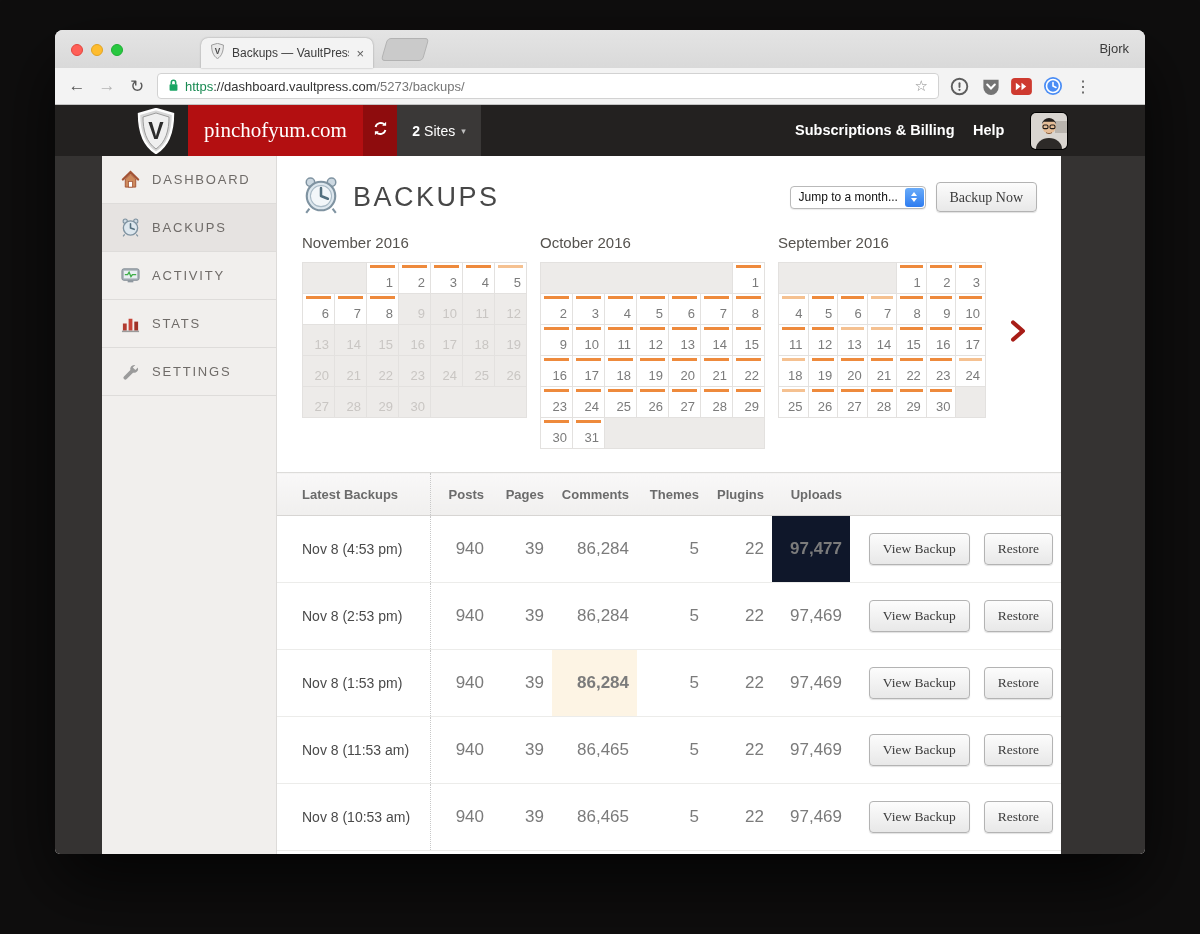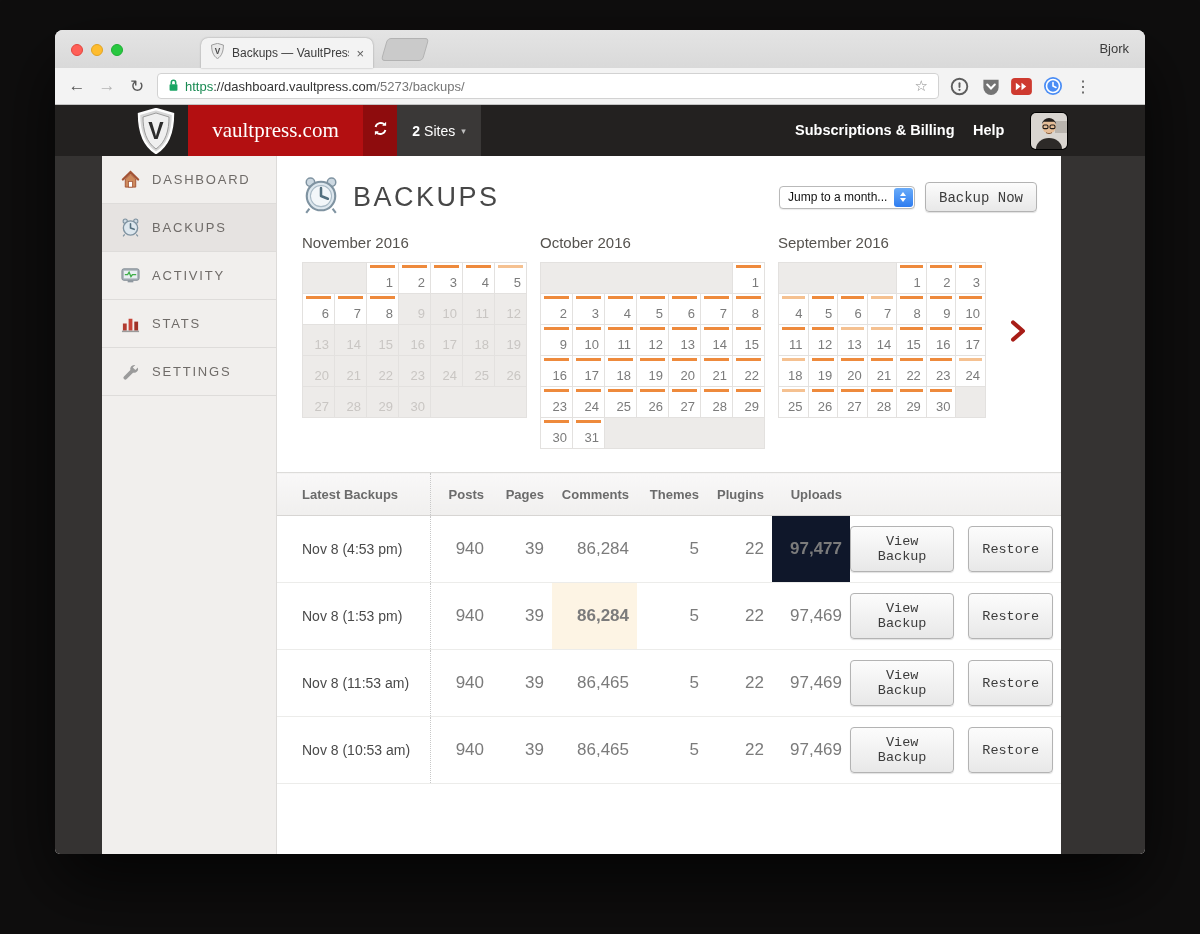--- a/index.html
+++ b/index.html
@@ -77,21 +77,21 @@
   .month-select { width:136px; height:23px; border:1px solid #b9b9b9; border-radius:4px; background:#fff;
     display:flex; align-items:center; font-size:12px; color:#111; padding-left:8px;
     box-shadow:0 1px 1px rgba(0,0,0,.08); }
   .stepper { margin-left:auto; width:19px; height:19px; margin-right:1px; border-radius:3px;
     background:linear-gradient(#6aacf9,#2e7cf0); display:flex; flex-direction:column;
     align-items:center; justify-content:center; gap:2px; }
   .stepper .up { width:0;height:0;border-left:3.5px solid transparent;border-right:3.5px solid transparent;border-bottom:4px solid #fff; }
   .stepper .dn { width:0;height:0;border-left:3.5px solid transparent;border-right:3.5px solid transparent;border-top:4px solid #fff; }
   .btn { border:1px solid #b3b3b3; border-radius:4px; background:linear-gradient(#fcfcfc,#e8e8e8);
     font-size:13.5px; color:#3c3c3c; padding:7px 13px; box-shadow:0 1px 1px rgba(0,0,0,.12);
-    font-family:Liberation Mono, monospace; }
+    font-family:Liberation Serif, serif; }
   .btn-backup-now { height:30px; font-size:14px; }
 
   
   .calendars { display:flex; padding-left:25px; margin-top:16px; position:relative; }
   .cal { margin-right:1px; }
   .cal-1,.cal-2 { width:237px; }
   .cal-3 { width:220px; }
   .cal-title { font-size:15px; color:#55524e; margin-bottom:11px; font-weight:normal; }
   .cal-grid { display:grid; grid-template-columns:repeat(7,1fr);
     border-top:1px solid #e3e1df; border-left:1px solid #e3e1df; margin-right:12px; }
@@ -194,21 +194,21 @@
 
   <div class="vp-header">
     <span class="vp-logo">
       <svg width="42" height="46" viewBox="0 0 40 46">
           <path d="M20 1 L37 6 C37 22 33 37 20 45 C7 37 3 22 3 6 Z" fill="#d7d7d7" stroke="#fdfdfd" stroke-width="2.4"></path>
           <path d="M20 5 L33 9 C33 22 30 34 20 41 C10 34 7 22 7 9 Z" fill="#efefef" stroke="#9c9c9c"></path>
           <text x="20" y="31" text-anchor="middle" font-size="23" font-weight="bold" fill="#2c2c2c">V</text>
         </svg>
     </span>
     <div class="site-block">
-      <span>vaultpress.com</span>
+      <span>pinchofyum.com</span>
     </div>
     <div class="sync-block">
       <span>
         <svg width="17" height="17" viewBox="0 0 20 20">
             <path d="M4.2 8.2 a6.3 6.3 0 0 1 10.6 -2.8" fill="none" stroke="#fff" stroke-width="2.2"></path>
             <path d="M16.6 2.2 v4.6 h-4.6 Z" fill="#fff"></path>
             <path d="M15.8 11.8 a6.3 6.3 0 0 1 -10.6 2.8" fill="none" stroke="#fff" stroke-width="2.2"></path>
             <path d="M3.4 17.8 v-4.6 h4.6 Z" fill="#fff"></path>
           </svg>
       </span>
@@ -723,20 +723,35 @@
                 <td>22</td>
                 <td class="hl-green">97,477</td>
                 <td class="d-actions">
                   <div class="actions-wrap">
                     <button class="btn">View Backup</button>
                     <button class="btn">Restore</button>
                   </div>
                 </td>
               </tr>
               <tr>
+                <td class="d-date dotted-sep">Nov 8 (2:53 pm)</td>
+                <td>940</td>
+                <td>39</td>
+                <td>86,284</td>
+                <td>5</td>
+                <td>22</td>
+                <td>97,469</td>
+                <td class="d-actions">
+                  <div class="actions-wrap">
+                    <button class="btn">View Backup</button>
+                    <button class="btn">Restore</button>
+                  </div>
+                </td>
+              </tr>
+              <tr>
                 <td class="d-date dotted-sep">Nov 8 (1:53 pm)</td>
                 <td>940</td>
                 <td>39</td>
                 <td class="hl-orange">86,284</td>
                 <td>5</td>
                 <td>22</td>
                 <td>97,469</td>
                 <td class="d-actions">
                   <div class="actions-wrap">
                     <button class="btn">View Backup</button>

